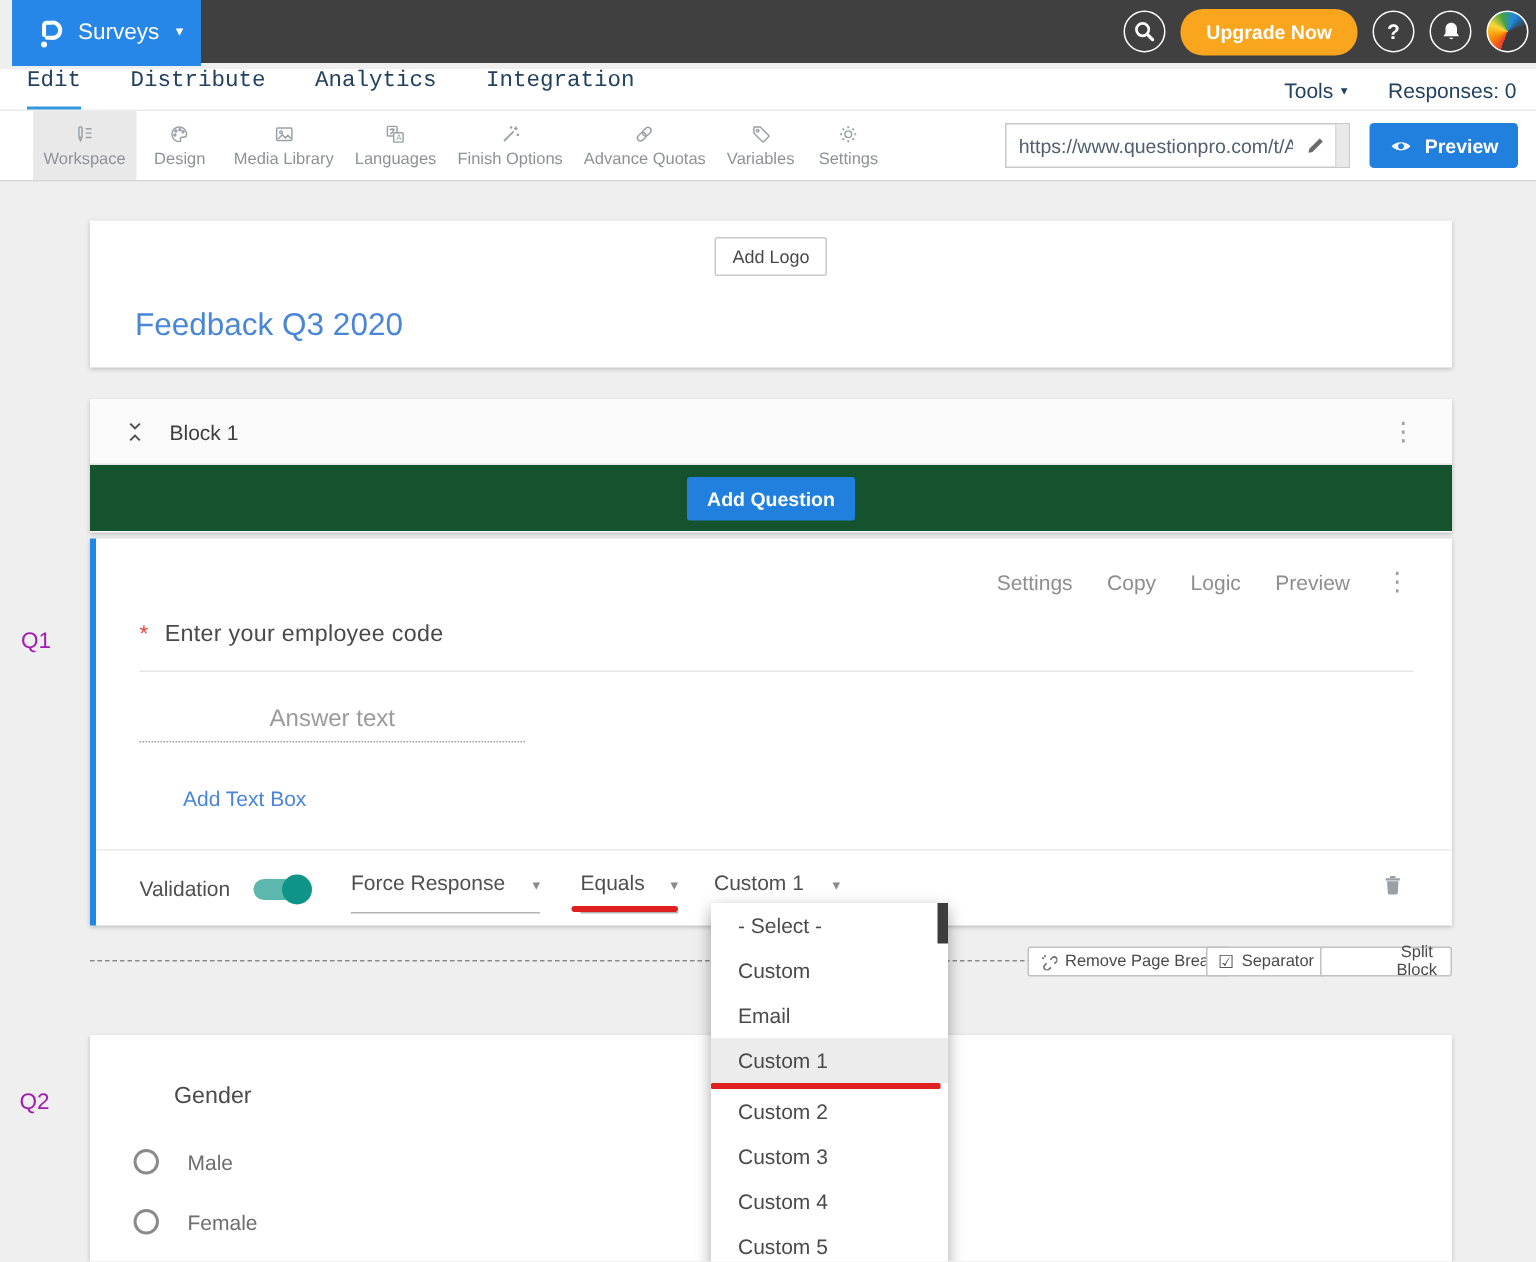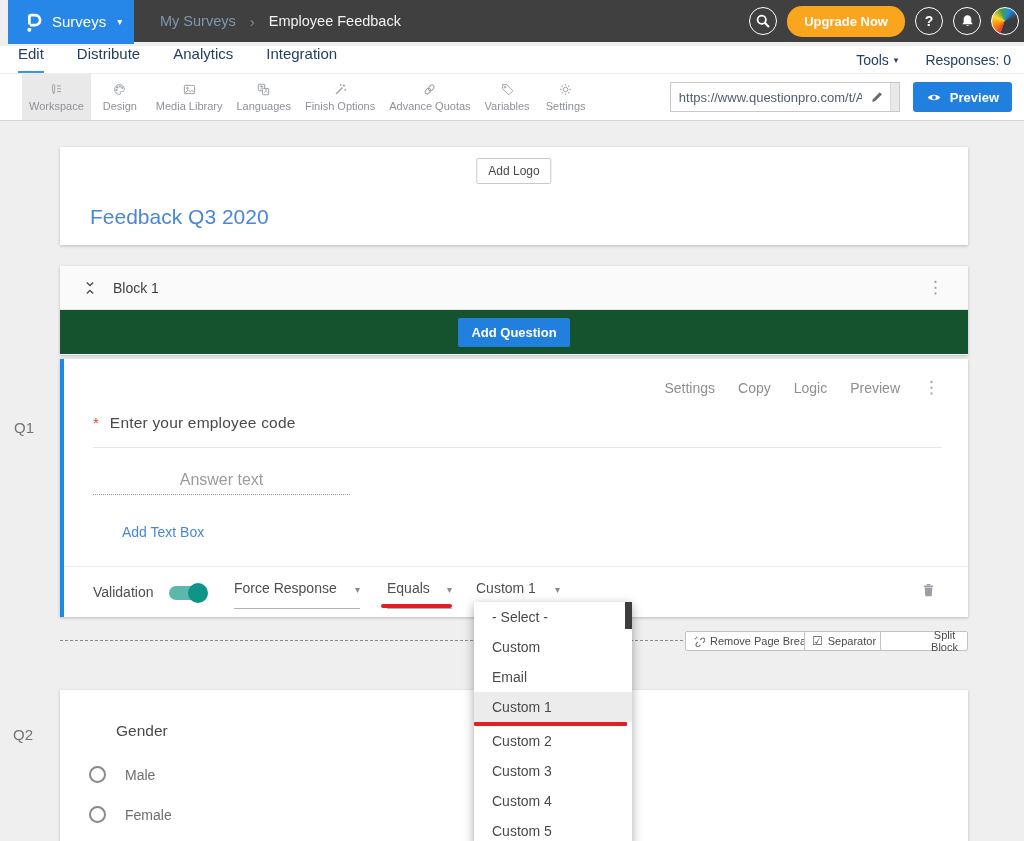--- a/index.html
+++ b/index.html
@@ -19,21 +19,21 @@
   .topbar-right{margin-left:auto;display:flex;align-items:center;gap:10px;padding-right:13px;}
   .circle-btn{width:28px;height:28px;border:1.6px solid #fff;border-radius:50%;display:flex;align-items:center;justify-content:center;color:#fff;cursor:pointer;background:transparent;flex:0 0 auto;}
   .help-glyph{font-size:14px;font-weight:bold;color:#fff;}
   .upgrade-btn{background:#f9a51d;color:#fff;font-weight:bold;font-size:13px;border:none;border-radius:15px;padding:8px 17px;cursor:pointer;font-family:inherit;}
   .avatar{width:28px;height:28px;border:1.6px solid #fff;border-radius:50%;
           background:conic-gradient(from 200deg,#e53935,#fb8c00,#fdd835,#43a047,#1e88e5,#3b3b3b 65%,#3b3b3b);cursor:pointer;}
 
   
   .navbar{position:absolute;top:46px;left:0;width:1024px;height:28px;background:#fff;border-bottom:1px solid #ececec;display:flex;align-items:stretch;}
   .nav-tabs{display:flex;gap:33px;padding-left:18px;}
-  .nav-tab{display:flex;align-items:center;font-size:15px;color:#23425f;cursor:pointer;border-bottom:2px solid transparent;padding-bottom:11px;}
+  .nav-tab{display:flex;align-items:center;font-size:15px;color:#23425f;cursor:pointer;border-bottom:2px solid transparent;padding-bottom:11px;font-family:Liberation Mono, monospace;}
   .nav-tab.active{border-bottom-color:#3598db;}
   .nav-right{margin-left:auto;display:flex;align-items:center;gap:27px;padding-right:13px;font-size:14px;color:#23425f;}
   .tools{cursor:pointer;display:flex;align-items:center;gap:5px;}
   .tools .caret{font-size:9px;}
 
   
   .toolbar{position:absolute;top:74px;left:0;width:1024px;height:47px;background:#fff;border-bottom:1px solid #d6d6d6;display:flex;align-items:stretch;padding-left:22px;}
   .tool-item{display:flex;flex-direction:column;align-items:center;justify-content:center;gap:3px;padding:8px 7px;min-width:58px;color:#8d9298;font-size:11px;cursor:pointer;}
   .tool-item.active{background:#e9e9e9;}
   .tool-item svg{stroke:#9aa0a6;fill:none;stroke-width:1.3;}
@@ -92,21 +92,21 @@
   
   .q2-card{left:60px;top:690px;width:908px;height:160px;}
   .q2-title{position:absolute;left:33px;top:32px;font-size:15.5px;color:#4a4a4a;cursor:text;margin-left:23px;}
   .radio-row{position:absolute;left:29px;display:flex;align-items:center;gap:19px;cursor:pointer;}
   .radio-row.male{top:76px;}
   .radio-row.female{top:116px;}
   .radio-circle{width:17px;height:17px;border:2px solid #8a8a8a;border-radius:50%;background:#fff;}
   .radio-label{font-size:14px;color:#6e6e6e;}
 
   
-  .gutter-label{position:absolute;font-size:15px;color:#737373;}
+  .gutter-label{position:absolute;font-size:15px;color:#a21caf;}
   .g-q1{left:14px;top:419px;}
   .g-q2{left:13px;top:726px;}
 
   
   .dropdown{position:absolute;left:474px;top:602px;width:158px;background:#fff;box-shadow:0 3px 10px rgba(0,0,0,0.35);z-index:20;}
   .dd-item{height:30px;line-height:30px;padding-left:18px;font-size:14px;color:#4a4a4a;cursor:pointer;}
   .dd-item.selected{background:#ececec;}
   .dd-red{height:4px;background:#e02020;margin-right:5px;border-radius:1px;}
   .dd-thumb{position:absolute;right:0;top:0;width:7px;height:27px;background:#3d3d3d;cursor:pointer;}
 </style>
@@ -116,25 +116,20 @@
 <div class="screen">
 
   <div class="topbar">
     <div class="brand">
       <svg width="20" height="25" viewBox="0 0 22 26">
         <path d="M7 15 V8 a2 2 0 0 1 2 -2 h3.2 a5.6 5.6 0 1 1 0 11 H9" fill="none" stroke="#fff" stroke-width="3" stroke-linecap="round"></path>
         <circle cx="7" cy="22" r="2.2" fill="#fff"></circle>
       </svg>
       <span class="brand-label">Surveys</span>
       <span class="brand-caret">▾</span>
-    </div>
-    <div class="breadcrumb">
-      <span class="bc-parent">My Surveys</span>
-      <span class="bc-sep">›</span>
-      <span class="bc-current">Employee Feedback</span>
     </div>
     <div class="topbar-right">
       <div class="circle-btn">
         <svg width="18" height="18" viewBox="0 0 20 20">
           <circle cx="8.6" cy="8.6" r="4.6" fill="none" stroke="#fff" stroke-width="2"></circle>
           <line x1="12.3" y1="12.3" x2="16" y2="16" stroke="#fff" stroke-width="2.4" stroke-linecap="round"></line>
         </svg>
       </div>
       <button class="upgrade-btn">Upgrade Now</button>
       <div class="circle-btn">

